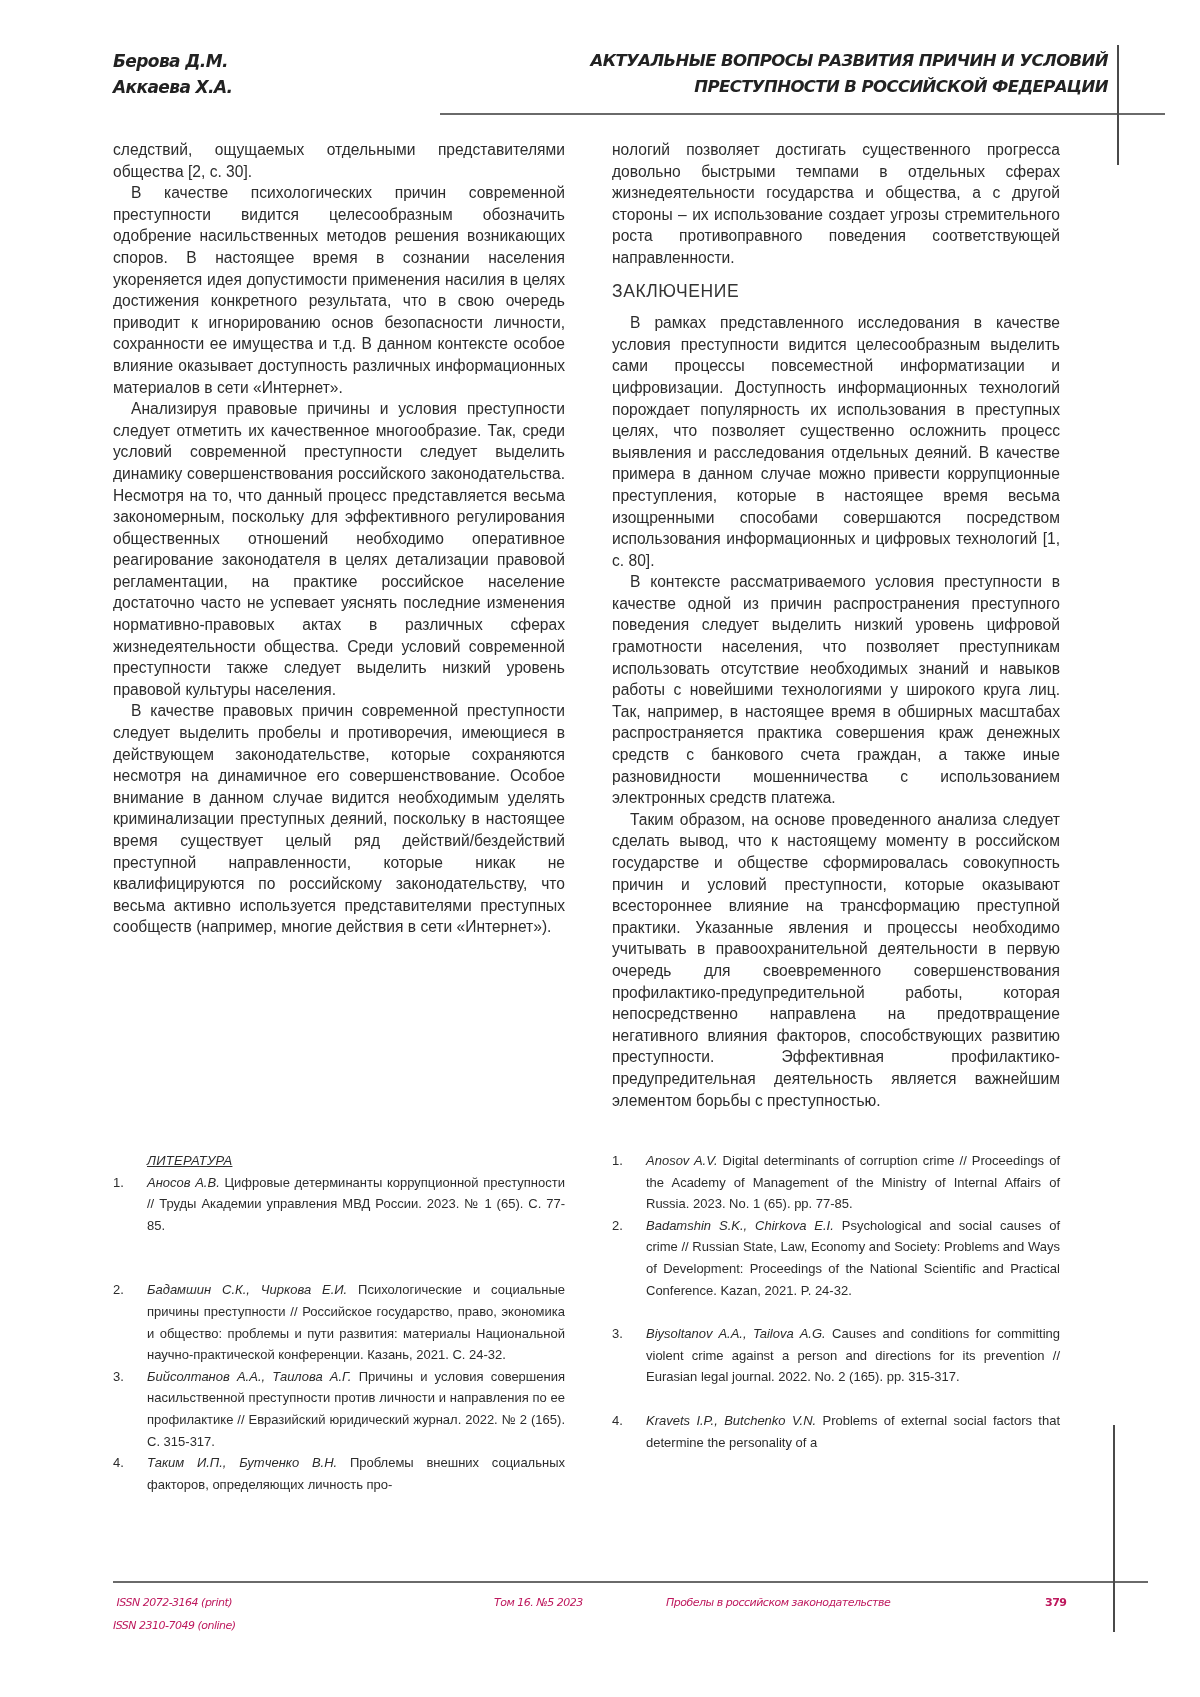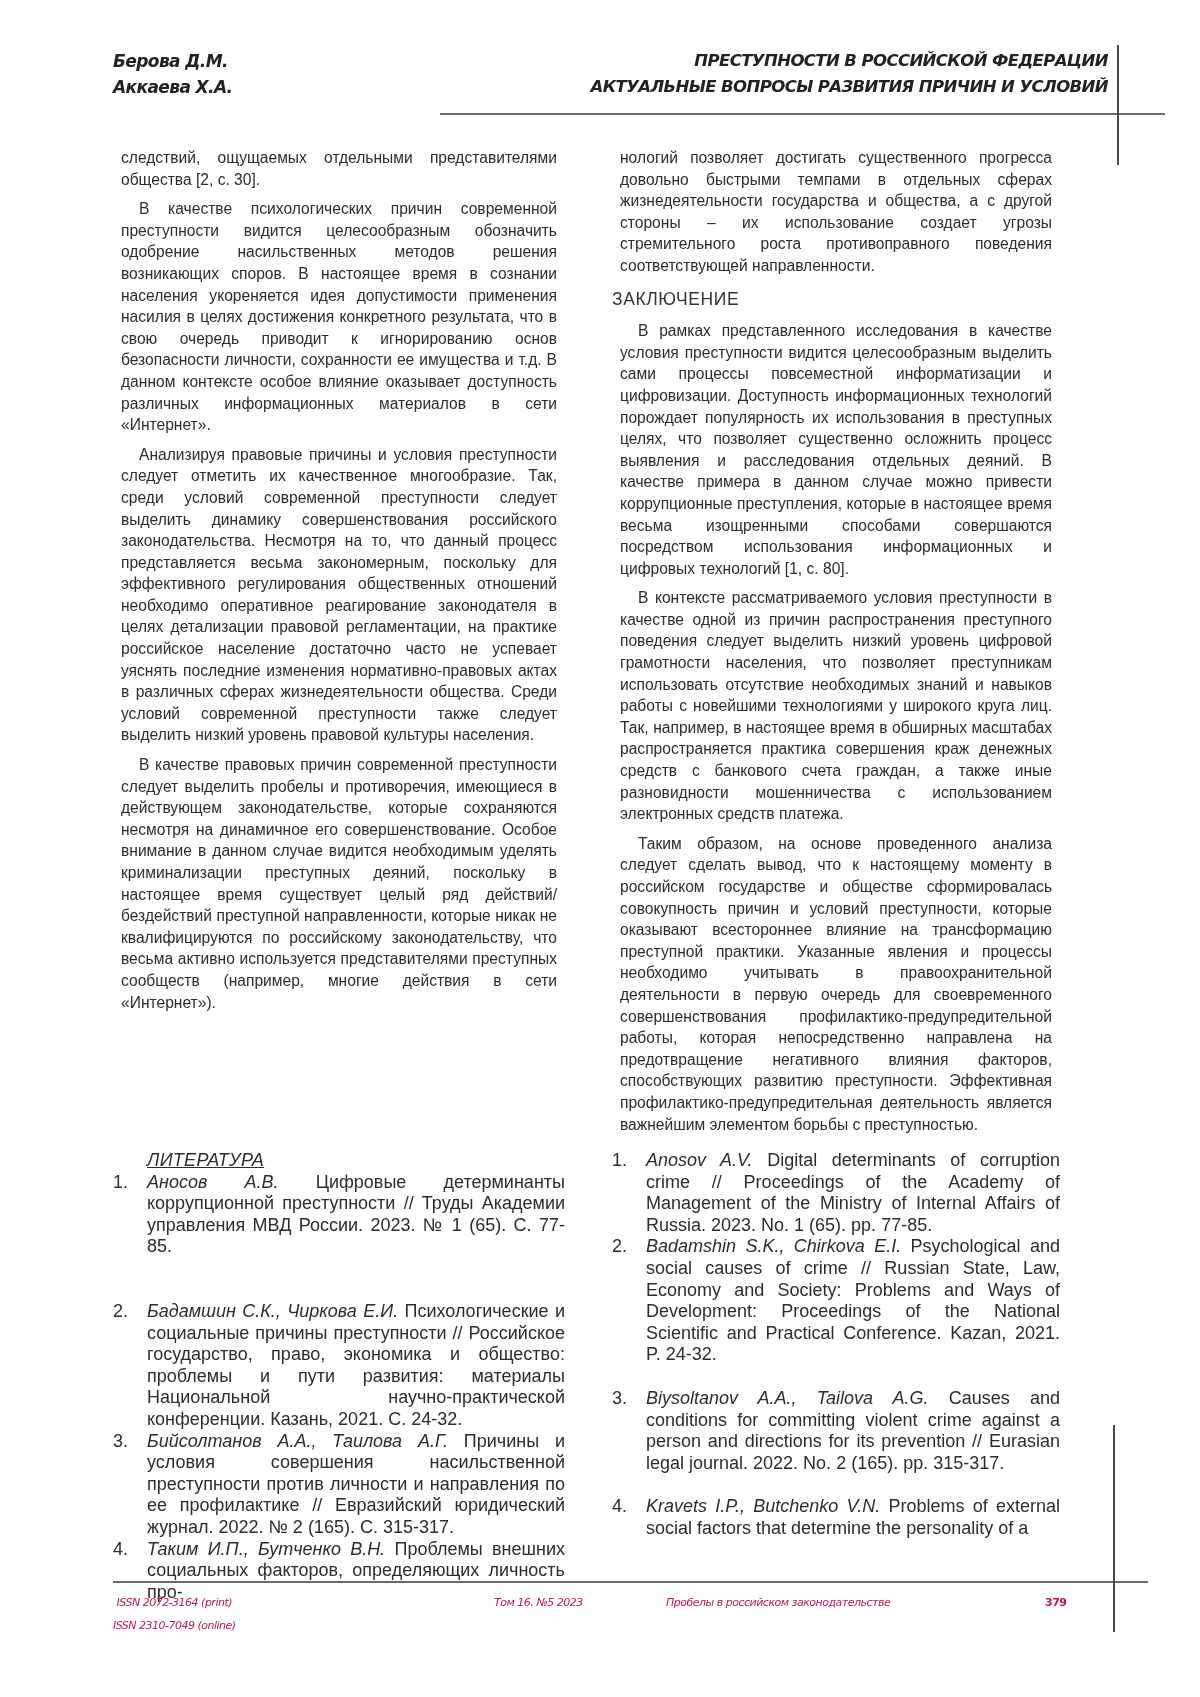--- a/index.html
+++ b/index.html
@@ -23,29 +23,29 @@
   .hdr-title div { white-space: nowrap; }
   .hline { position: absolute; height: 2px; background: #6a6a6a; }
   .vline { position: absolute; width: 2px; background: #4a4a4a; }
 
   .col {
     position: absolute; top: 139px; width: 452px;
     font-size: 15.6px; line-height: 21.6px; color: #2c2c2c;
   }
   .col.left { left: 113px; }
   .col.right { left: 612px; width: 448px; }
-  .col p { margin: 8px; text-align: justify; text-align-last: left; }
+  .col p { margin: 0; text-align: justify; text-align-last: left; }
   .col p.ind { text-indent: 18px; }
   .sec-heading {
     font-size: 17.5px; letter-spacing: 0.6px; margin: 12px 0 10px 0 !important;
     color: #333; text-align: left;
   }
 
   .refs {
-    position: absolute; top: 1150px; font-size: 18px; line-height: 21.6px; color: #2c2c2c;
+    position: absolute; top: 1150px; font-size: 13px; line-height: 21.6px; color: #2c2c2c;
   }
   .refs.left { left: 113px; width: 452px; }
   .refs.right { left: 612px; width: 448px; }
   .refs .ref-title {
     font-style: italic; text-decoration: underline; margin-left: 34px; margin-bottom: 0;
     letter-spacing: 0.3px;
   }
   .ref { display: flex; align-items: flex-start; }
   .ref .num { width: 34px; flex: 0 0 34px; }
   .ref .body { flex: 1; text-align: justify; text-align-last: left; }
@@ -61,22 +61,22 @@
   .f-page { left: 1045px; font-style: normal; font-weight: bold; }
 </style>
 </head>
 <body>
 
 <div class="hdr-authors">
   <div>Берова Д.М.</div>
   <div>Аккаева Х.А.</div>
 </div>
 <div class="hdr-title">
+  <div>АКТУАЛЬНЫЕ ВОПРОСЫ РАЗВИТИЯ ПРИЧИН И УСЛОВИЙ</div>
   <div>ПРЕСТУПНОСТИ В РОССИЙСКОЙ ФЕДЕРАЦИИ</div>
-  <div>АКТУАЛЬНЫЕ ВОПРОСЫ РАЗВИТИЯ ПРИЧИН И УСЛОВИЙ</div>
 </div>
 <div class="hline" style="left:440px; top:113px; width:725px;"></div>
 <div class="vline" style="left:1117px; top:45px; height:120px;"></div>
 
 <div class="col left">
   <p>следствий, ощущаемых отдельными представителями общества [2, с. 30].</p>
   <p class="ind">В качестве психологических причин современной преступности видится целесообразным обозначить одобрение насильственных методов решения возникающих споров. В настоящее время в сознании населения укореняется идея допустимости применения насилия в целях достижения конкретного результата, что в свою очередь приводит к игнорированию основ безопасности личности, сохранности ее имущества и т.д. В данном контексте особое влияние оказывает доступность различных информационных материалов в сети «Интернет».</p>
   <p class="ind">Анализируя правовые причины и условия преступности следует отметить их качественное многообразие. Так, среди условий современной преступности следует выделить динамику совершенствования российского законодательства. Несмотря на то, что данный процесс представляется весьма закономерным, поскольку для эффективного регулирования общественных отношений необходимо оперативное реагирование законодателя в целях детализации правовой регламентации, на практике российское население достаточно часто не успевает уяснять последние изменения нормативно-правовых актах в различных сферах жизнедеятельности общества. Среди условий современной преступности также следует выделить низкий уровень правовой культуры населения.</p>
   <p class="ind">В качестве правовых причин современной преступности следует выделить пробелы и противоречия, имеющиеся в действующем законодательстве, которые сохраняются несмотря на динамичное его совершенствование. Особое внимание в данном случае видится необходимым уделять криминализации преступных деяний, поскольку в настоящее время существует целый ряд действий/бездействий преступной направленности, которые никак не квалифицируются по российскому законодательству, что весьма активно используется представителями преступных сообществ (например, многие действия в сети «Интернет»).</p>
 </div>

